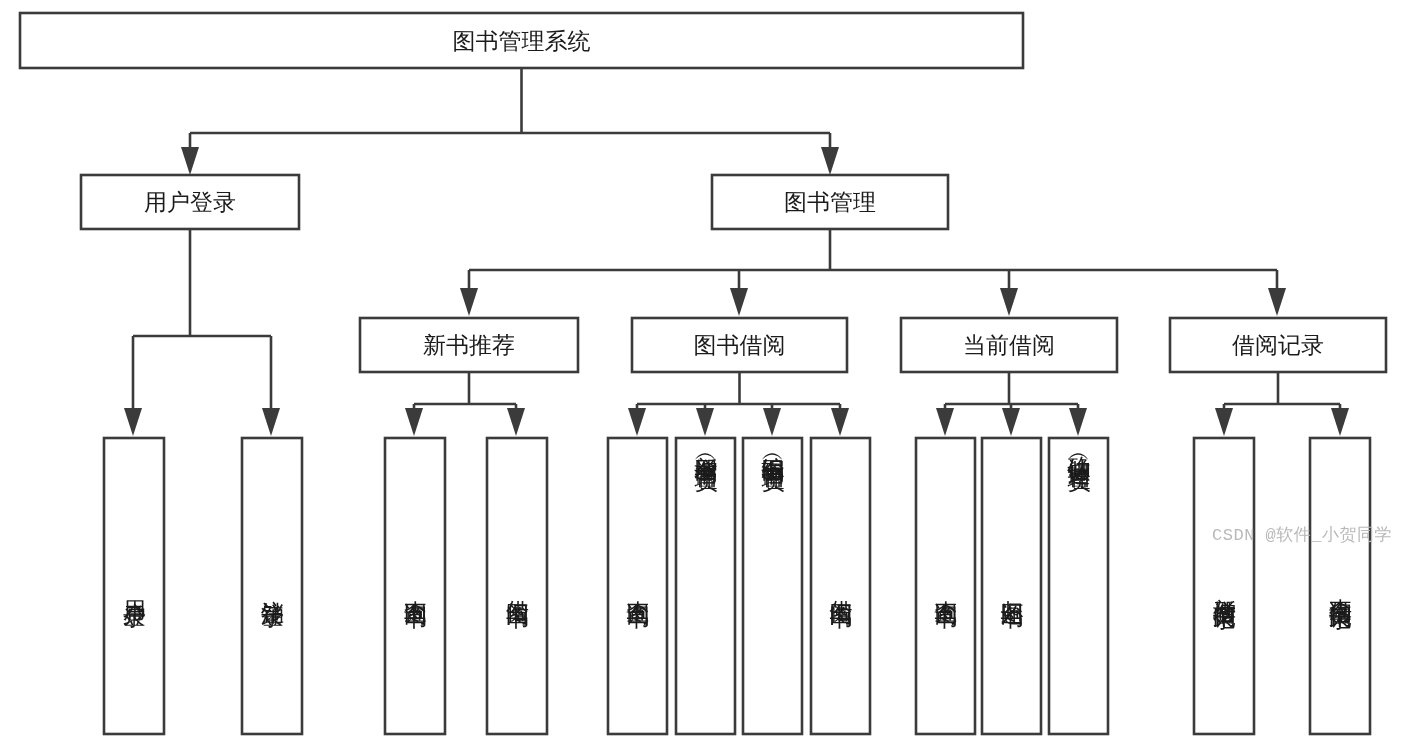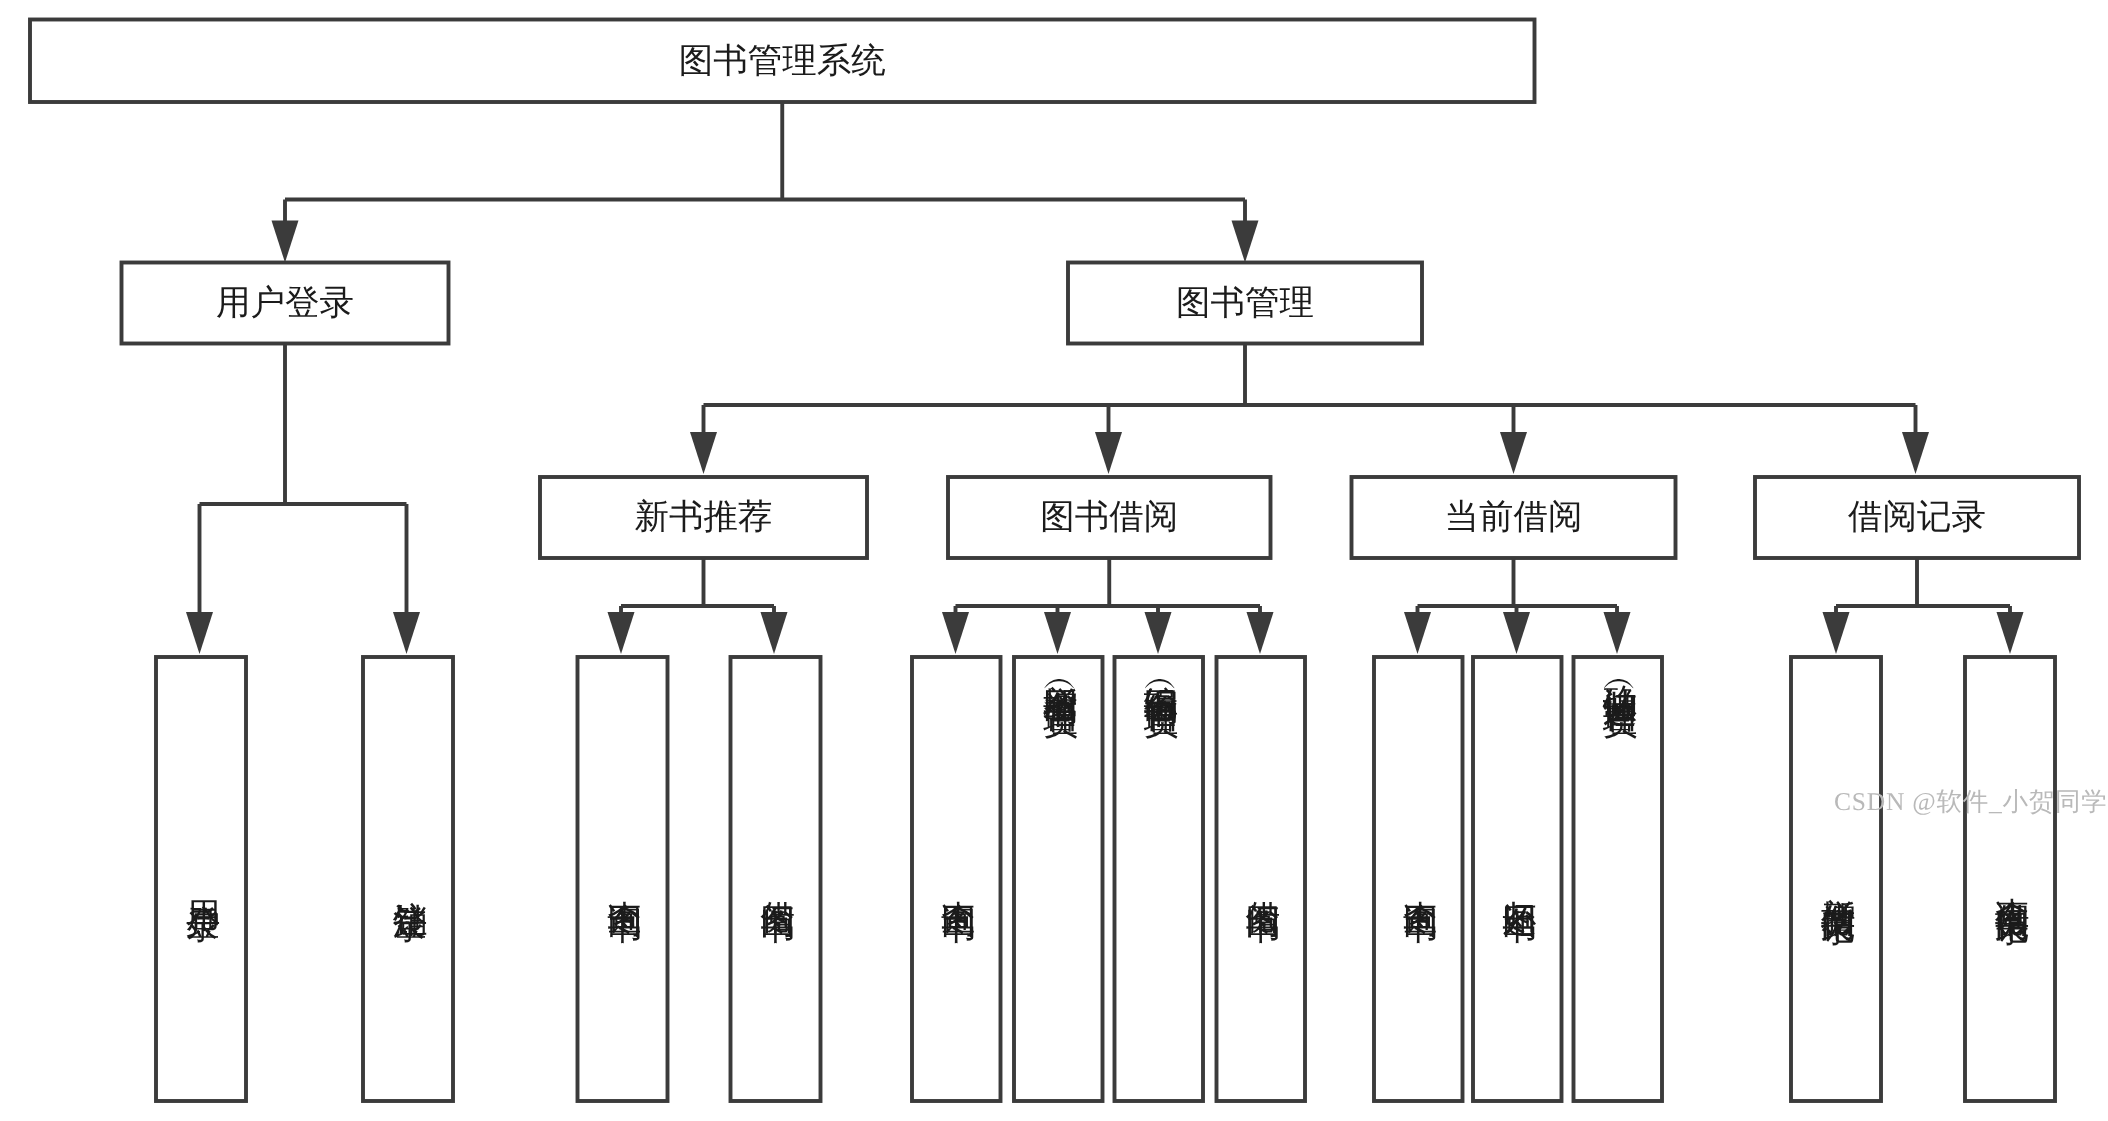--- a/index.html
+++ b/index.html
@@ -57,23 +57,23 @@
     line-height: 1.04;
     color: #1b1b1b;
     letter-spacing: 2px;
     text-align: center;
     white-space: nowrap;
     pointer-events: none;
     user-select: none;
   }
   .watermark {
     position: absolute;
-    right: 0;
+    right: 13px;
     bottom: 4px;
-    font-family: Liberation Serif, serif;
+    font-family: Liberation Mono, monospace;
     font-size: 17px;
     color: #b9b9b9;
     letter-spacing: 0.5px;
     user-select: none;
   }
 </style>
 </head>
 <body>
 
 <div id="diagram-root">

